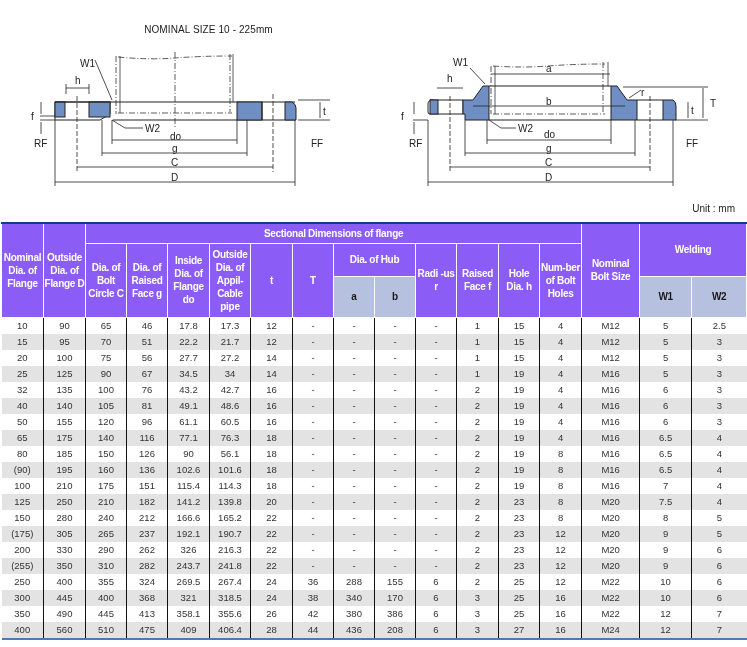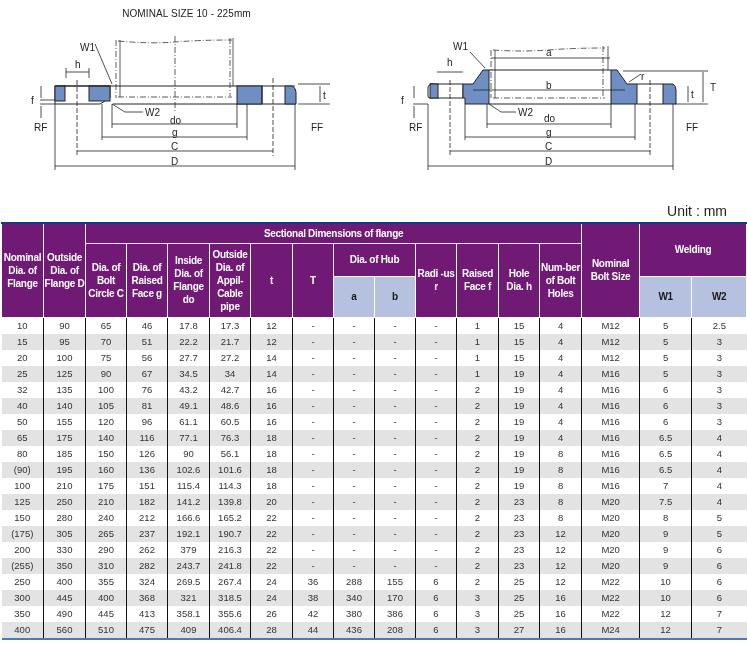--- a/index.html
+++ b/index.html
@@ -1,25 +1,25 @@
 <!DOCTYPE html>
 <html><head>
 <meta charset="utf-8">
 <style>
   html, body { margin:0; padding:0; background:#ffffff; }
   body { width:747px; height:647px; position:relative; overflow:hidden; font-family:"Liberation Sans", sans-serif; }
-  .diagram { position:absolute; top:0; width:373px; height:200px; }
+  .diagram { position:absolute; top:16px; width:373px; height:200px;padding-left:44px; }
   .diagram.left { left:0; }
   .diagram.right { left:373px; }
   .diagram .title { position:absolute; top:8px; left:0; width:100%; text-align:center; font-size:10px; color:#222; letter-spacing:0.1px; }
   .diagram svg { position:absolute; top:0; left:0; }
   .diagram svg text { font-family:"Liberation Sans", sans-serif; fill:#222; }
-  .unit { position:absolute; top:203px; right:20px; font-size:14px; color:#222; }
+  .unit { position:absolute; top:203px; right:12px; font-size:10px; color:#222; }
   table.flange { position:absolute; top:222px; left:1px; width:745px; border-collapse:collapse; table-layout:fixed; font-family:"Liberation Sans", sans-serif; }
-  table.flange th { background:#701a75; color:#ffffff; font-weight:bold; font-size:10px; line-height:13px; text-align:center; border:1px solid #ffffff; padding:0; letter-spacing:-0.3px; }
+  table.flange th { background:#8b5cf6; color:#ffffff; font-weight:bold; font-size:10px; line-height:13px; text-align:center; border:1px solid #ffffff; padding:0; letter-spacing:-0.3px; }
   table.flange th.sub { background:#b6c1df; color:#1a1a1a; }
   table.flange thead tr:first-child th { border-top:2px solid #0d3f86; }
   table.flange td { font-size:9.5px; color:#333; text-align:center; height:16px; padding:0; border-left:1px solid #111; border-right:1px solid #111; }
   table.flange td:first-child { border-left:none; }
   table.flange td:last-child { border-right:none; }
   table.flange tbody tr:nth-child(even) td { background:#e3e3e3; }
   table.flange tbody tr:last-child td { border-bottom:2px solid #4a7bb5; }
 </style>
 </head>
 <body>
@@ -474,21 +474,21 @@
         <td>12</td>
         <td>M20</td>
         <td>9</td>
         <td>5</td>
       </tr>
       <tr>
         <td>200</td>
         <td>330</td>
         <td>290</td>
         <td>262</td>
-        <td>379</td>
+        <td>326</td>
         <td>216.3</td>
         <td>22</td>
         <td>-</td>
         <td>-</td>
         <td>-</td>
         <td>-</td>
         <td>2</td>
         <td>23</td>
         <td>12</td>
         <td>M20</td>

